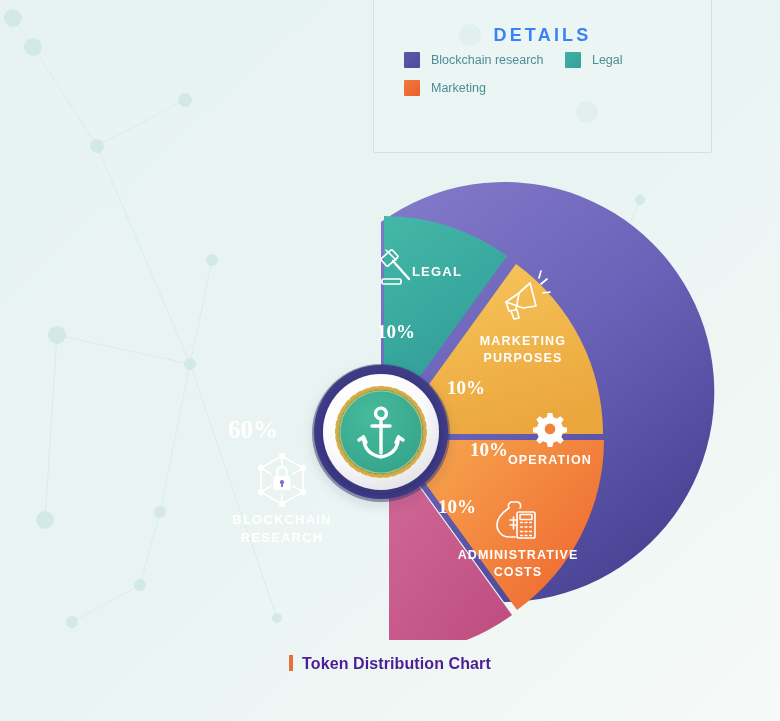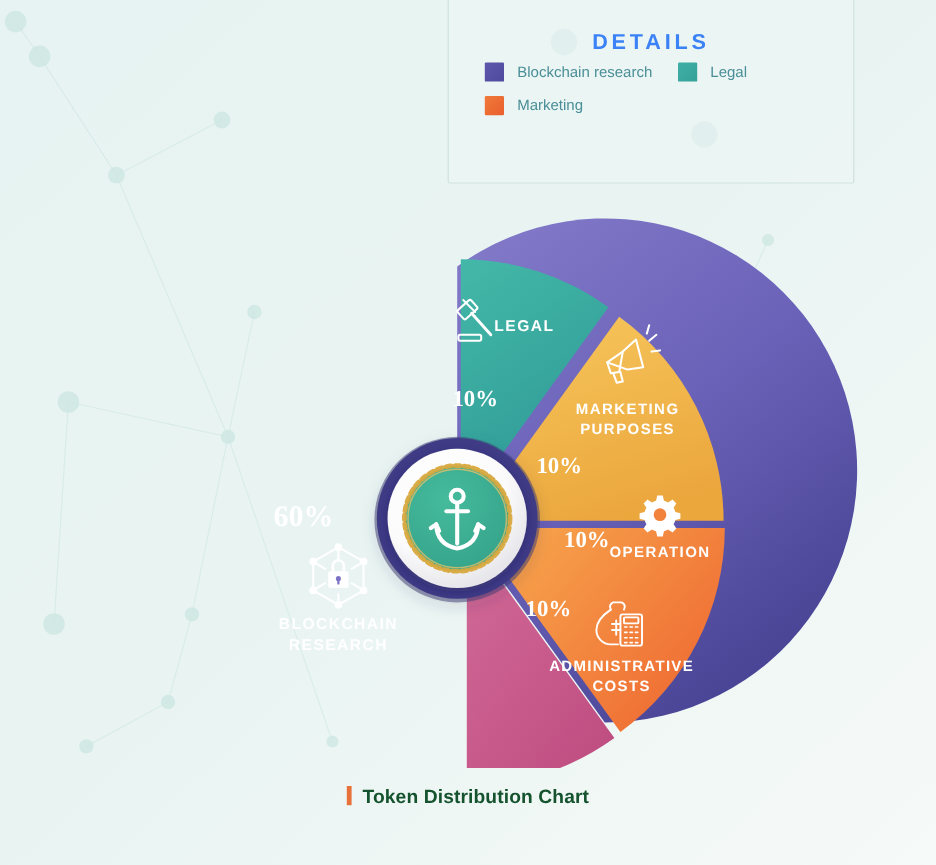--- a/index.html
+++ b/index.html
@@ -95,21 +95,21 @@
 
   
   .chart-title {
     position: absolute;
     left: 0;
     right: 0;
     top: 655px;
     text-align: center;
     font-size: 16px;
     font-weight: bold;
-    color: #14532d;
+    color: #4c1d95;
     letter-spacing: 0.1px;
   }
   .title-bar {
     display: inline-block;
     width: 4px;
     height: 16px;
     background: #e8703a;
     vertical-align: -2px;
     margin-right: 9px;
   }

